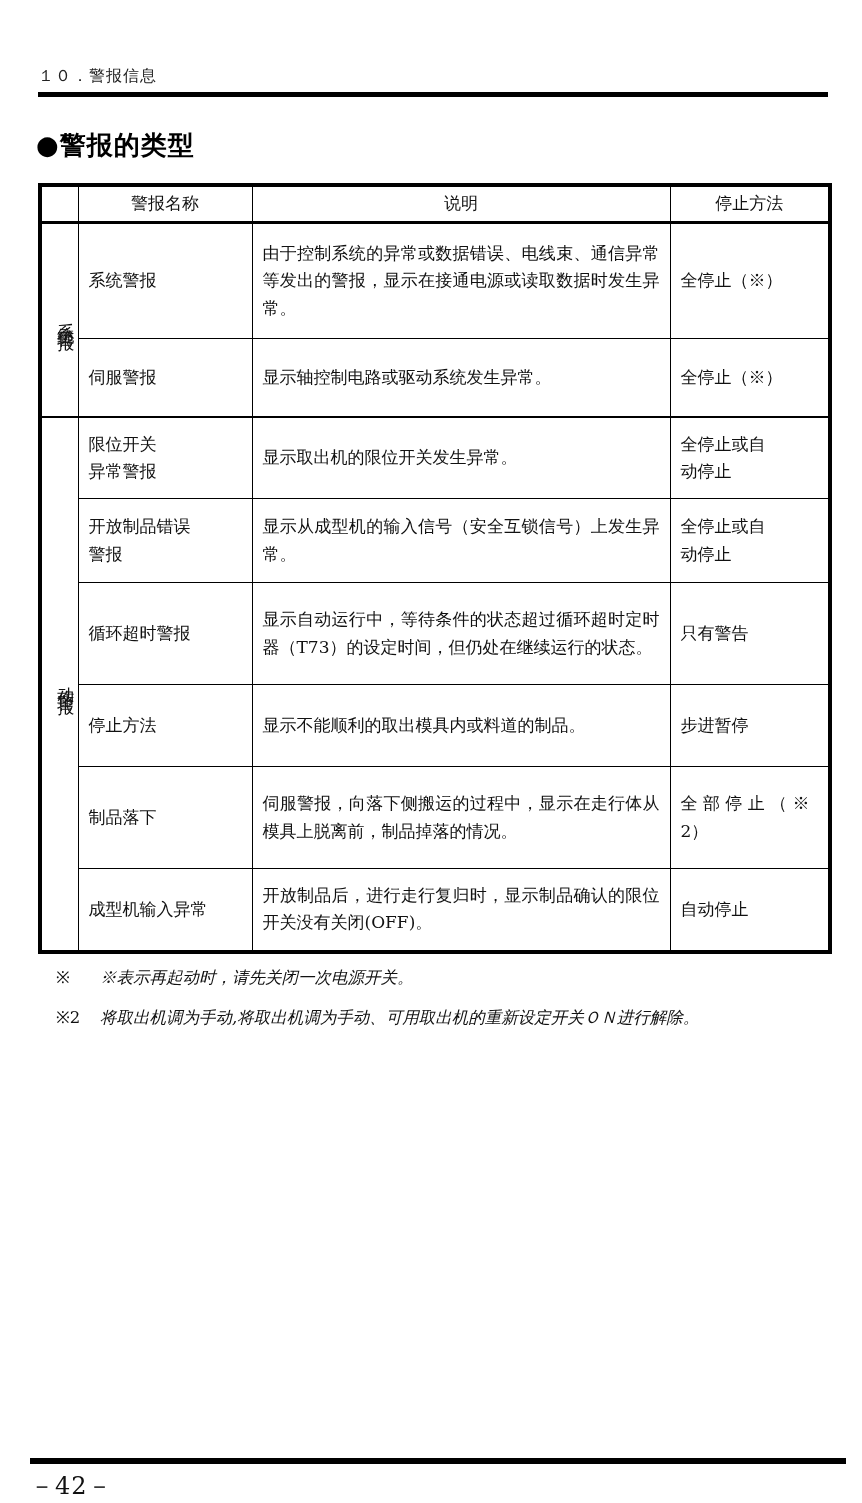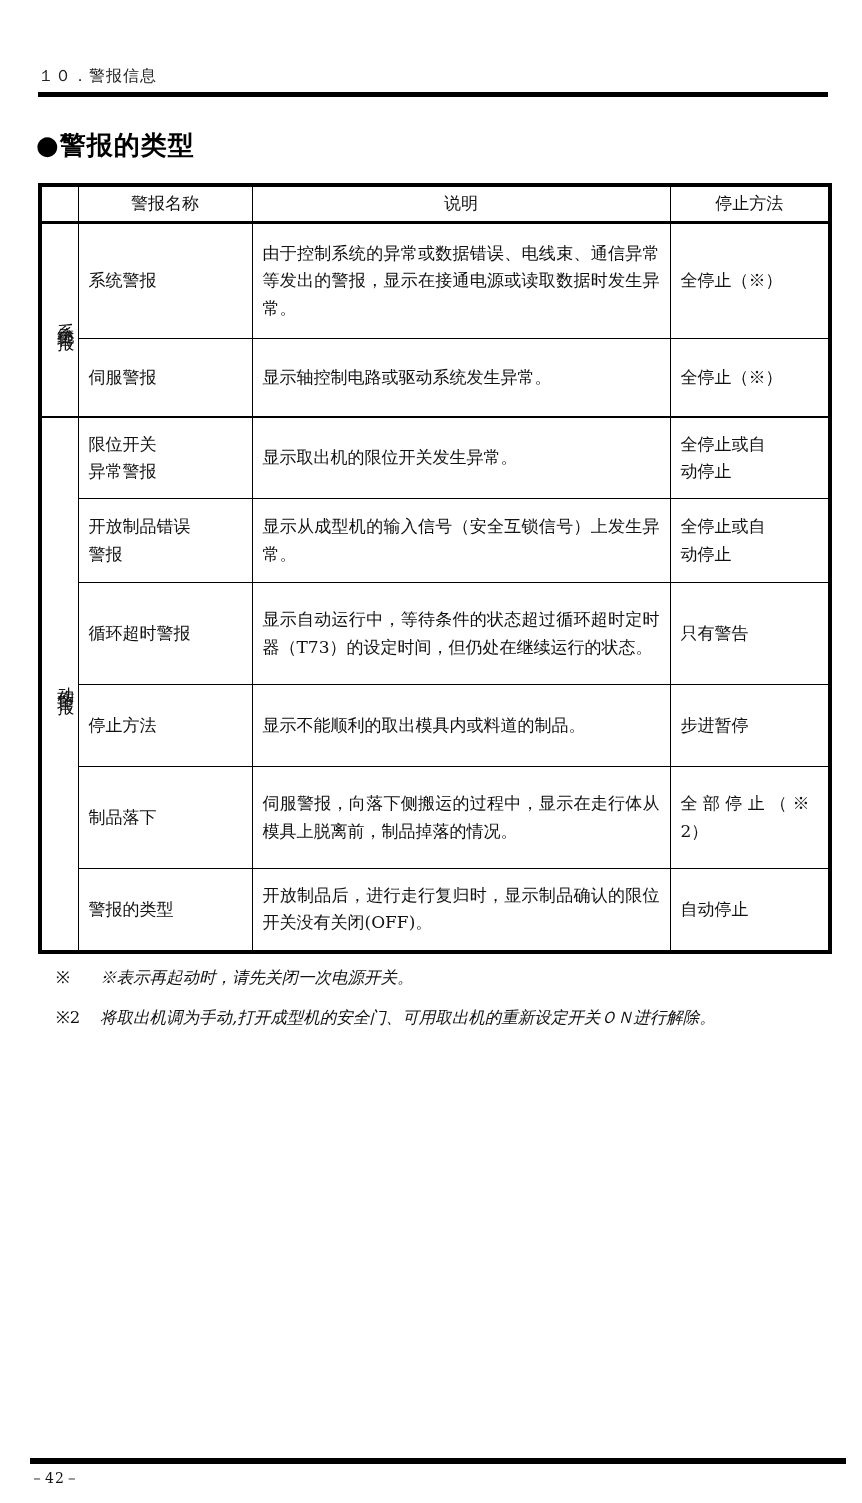--- a/index.html
+++ b/index.html
@@ -83,21 +83,21 @@
   .footnote{display:flex;margin-bottom:15px;line-height:1.5;}
   .fn-marker{flex:0 0 44px;}
   .fn-text{flex:1;font-style:italic;}
   
   .footer-rule{
     position:absolute;left:30px;top:1458px;
     width:816px;height:6px;background:#000;
   }
   .page-number{
     position:absolute;left:30px;top:1470px;
-    font-size:14px;color:#111;letter-spacing:1px;
+    font-size:24px;color:#111;letter-spacing:1px;
   }
 </style>
 </head>
 <body>
 
 <div class="page">
 
   <div class="chapter">１０．警报信息</div>
   <div class="header-rule"></div>
 
@@ -153,34 +153,34 @@
       <td class="desc">显示不能顺利的取出模具内或料道的制品。</td>
       <td class="stop">步进暂停</td>
     </tr>
     <tr class="r7">
       <td class="name">制品落下</td>
       <td class="desc">伺服警报，向落下侧搬运的过程中，显示在走行体从模具上脱离前，制品掉落的情况。</td>
       <td class="stop">全 部 停 止 （ ※
 2）</td>
     </tr>
     <tr class="r8">
-      <td class="name">警报的类型</td>
+      <td class="name">成型机输入异常</td>
       <td class="desc">开放制品后，进行走行复归时，显示制品确认的限位开关没有关闭(OFF)。</td>
       <td class="stop">自动停止</td>
     </tr>
   </tbody>
     </table>
 
   <div class="footnotes">
     <div class="footnote">
       <span class="fn-marker">※</span>
       <span class="fn-text">※表示再起动时，请先关闭一次电源开关。</span>
     </div>
     <div class="footnote">
       <span class="fn-marker">※2</span>
-      <span class="fn-text">将取出机调为手动,打开成型机的安全门、可用取出机的重新设定开关ＯＮ进行解除。</span>
+      <span class="fn-text">将取出机调为手动,将取出机调为手动、可用取出机的重新设定开关ＯＮ进行解除。</span>
     </div>
   </div>
 
   <div class="footer-rule"></div>
   <div class="page-number">－42－</div>
 
 </div>
 
 </body></html>

